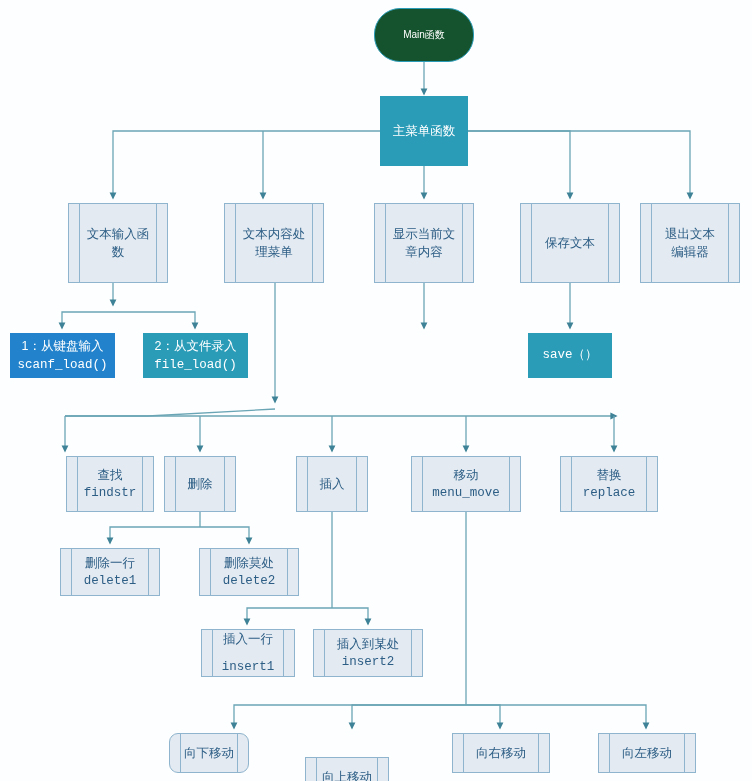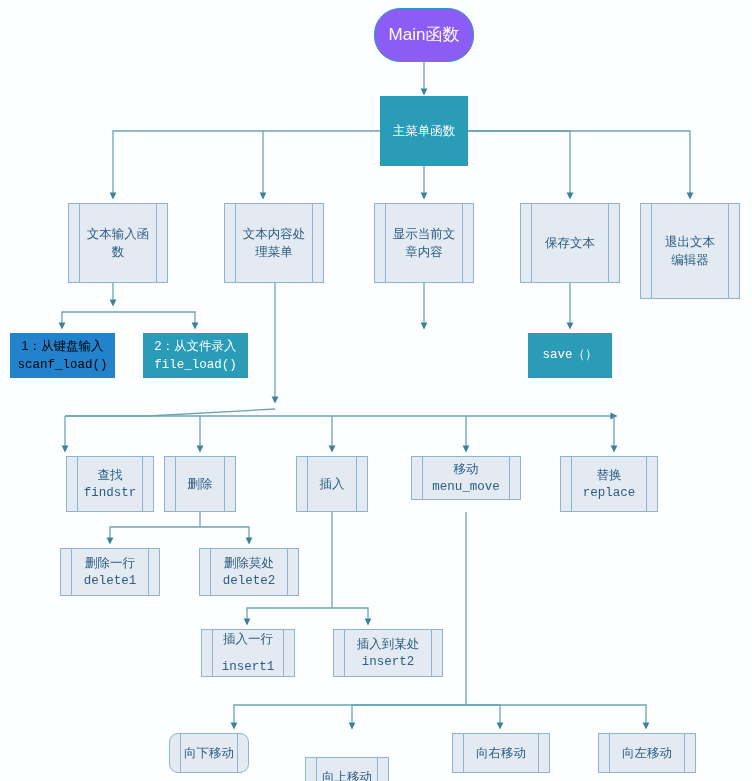--- a/index.html
+++ b/index.html
@@ -27,30 +27,30 @@
   }
 
   
   .n-teal{
     background:#2b9cb8;
     color:#ffffff;
     border:1px solid #2b9cb8;
     font-size:12.5px;
   }
   .n-teal-round{
-    background:#8b5cf6;
+    background:#14532d;
     color:#ffffff;
     border:1px solid #2b9cb8;
     border-radius:26px;
-    font-size:17px;
+    font-size:10px;
   }
   
   .n-blue{
     background:#2283cc;
-    color:#000000;
+    color:#ffffff;
     border:1px solid #2283cc;
     font-size:12.5px;
   }
   
   .n-pale{
     background:#e3eaf1;
     border:1px solid #8fb4cd;
     color:#2c5d85;
     font-size:12.5px;
   }
@@ -145,21 +145,21 @@
 
   <div class="node n-pale" style="left:374px;top:203px;width:100px;height:80px;">
     <span class="lbl">显示当前文
 章内容</span>
   </div>
 
   <div class="node n-pale" style="left:520px;top:203px;width:100px;height:80px;">
     <span class="lbl">保存文本</span>
   </div>
 
-  <div class="node n-pale" style="left:640px;top:203px;width:100px;height:96px;">
+  <div class="node n-pale" style="left:640px;top:203px;width:100px;height:80px;">
     <span class="lbl">退出文本
 编辑器</span>
   </div>
 
   <div class="node n-blue" style="left:10px;top:333px;width:105px;height:45px;">
     <span class="lbl">1：从键盘输入</span>
     <span class="lbl mono">scanf_load()</span>
   </div>
 
   <div class="node n-teal" style="left:143px;top:333px;width:105px;height:45px;">
@@ -178,21 +178,21 @@
   </div>
 
   <div class="node n-pale" style="left:164px;top:456px;width:72px;height:56px;">
     <span class="lbl">删除</span>
   </div>
 
   <div class="node n-pale" style="left:296px;top:456px;width:72px;height:56px;">
     <span class="lbl">插入</span>
   </div>
 
-  <div class="node n-pale" style="left:411px;top:456px;width:110px;height:44px;">
+  <div class="node n-pale" style="left:411px;top:456px;width:110px;height:56px;">
     <span class="lbl">移动</span>
     <span class="lbl mono">menu_move</span>
   </div>
 
   <div class="node n-pale" style="left:560px;top:456px;width:98px;height:56px;">
     <span class="lbl">替换</span>
     <span class="lbl mono">replace</span>
   </div>
 
   <div class="node n-pale" style="left:60px;top:548px;width:100px;height:48px;">
@@ -203,21 +203,21 @@
   <div class="node n-pale" style="left:199px;top:548px;width:100px;height:48px;">
     <span class="lbl">删除莫处</span>
     <span class="lbl mono">delete2</span>
   </div>
 
   <div class="node n-pale" style="left:201px;top:629px;width:94px;height:48px;justify-content:space-between;">
     <span class="lbl">插入一行</span>
     <span class="lbl mono">insert1</span>
   </div>
 
-  <div class="node n-pale" style="left:313px;top:629px;width:110px;height:48px;margin-left:20px;">
+  <div class="node n-pale" style="left:313px;top:629px;width:110px;height:48px;">
     <span class="lbl">插入到某处</span>
     <span class="lbl mono">insert2</span>
   </div>
 
   <div class="node n-pale" style="left:169px;top:733px;width:80px;height:40px;border-radius:9px;">
     <span class="lbl">向下移动</span>
   </div>
 
   <div class="node n-pale" style="left:305px;top:733px;width:84px;height:40px;margin-top:24px;">
     <span class="lbl">向上移动</span>

